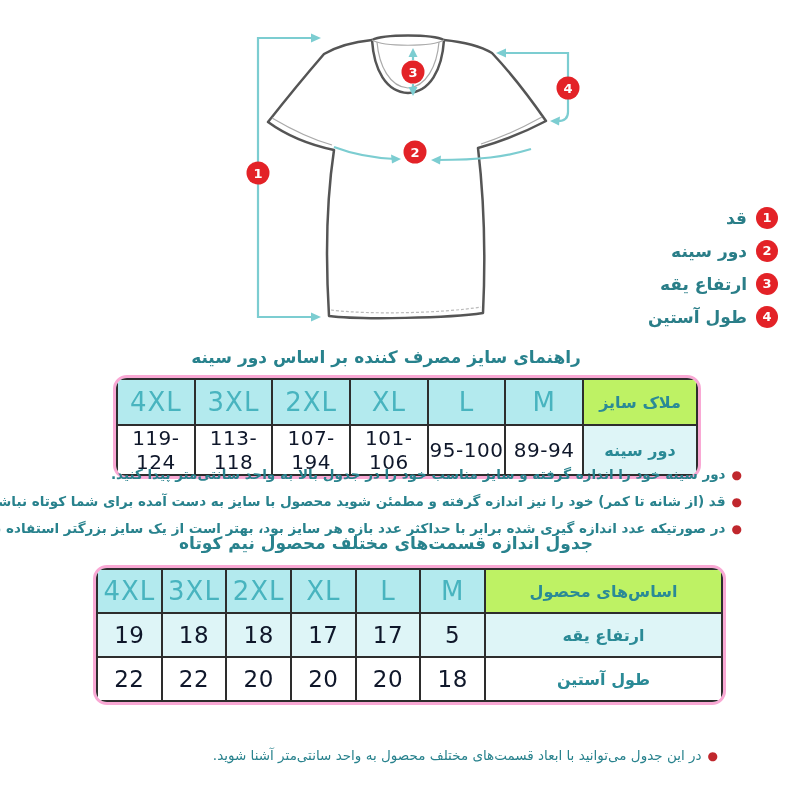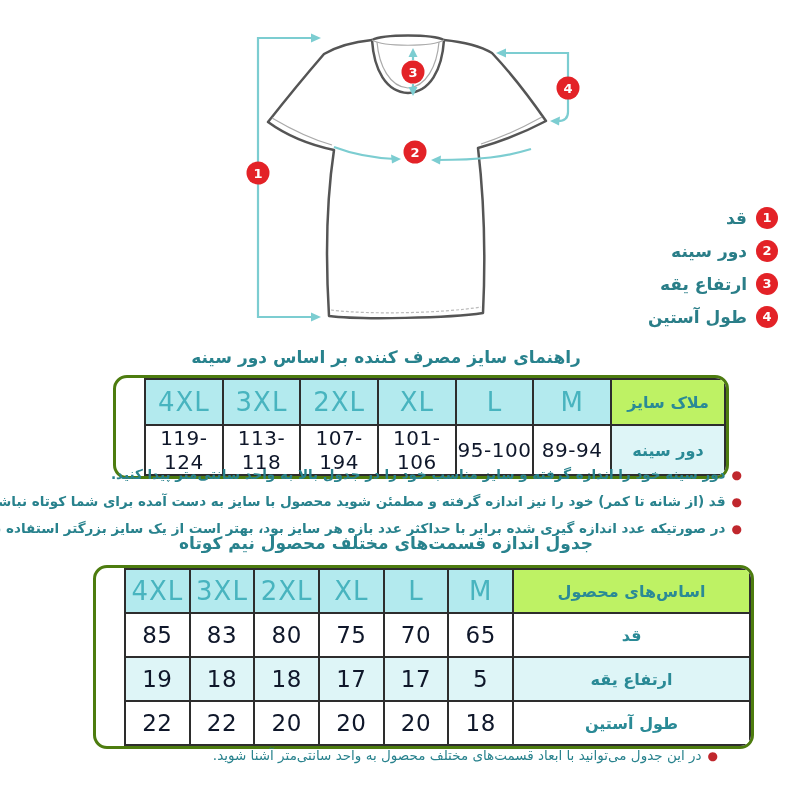--- a/index.html
+++ b/index.html
@@ -13,21 +13,21 @@
   .legend-label{font-size:17px;font-weight:bold;color:#2a7e88;white-space:nowrap;}
   .legend-num{width:22px;height:22px;border-radius:50%;background:#e32227;color:#fff;
               font-size:13px;font-weight:bold;line-height:22px;text-align:center;flex:0 0 22px;}
 
   
   .title{position:absolute;left:0;width:772px;text-align:center;font-size:17px;font-weight:bold;color:#28828d;}
   .t1{top:347px;}
   .t2{top:533px;}
 
   
-  .tblwrap{position:absolute;border:3px solid #4d7c0f;border-radius:14px;overflow:hidden;background:#fff;padding-left:28px;}
+  .tblwrap{position:absolute;border:3px solid #f9a8d4;border-radius:14px;overflow:hidden;background:#fff;}
   .tbl1{left:113px;top:375px;width:582px;}
   .tbl2{left:93px;top:565px;width:627px;}
   table{border-collapse:collapse;width:100%;table-layout:fixed;}
   td,th{border:2px solid #2d2d2d;text-align:center;vertical-align:middle;padding:0;}
   .size-h{background:#b3eaee;color:#48b4bf;font-size:26px;font-weight:400;letter-spacing:1px;height:44px;}
   .crit-h{background:#bef264;color:#2a8a96;font-size:16px;font-weight:bold;direction:rtl;}
   .val{background:#fff;color:#0f172a;font-size:20px;height:38px;letter-spacing:0.5px;}
   .rowlab{background:#def5f7;color:#2a8a96;font-size:16px;font-weight:bold;direction:rtl;}
   .tbl2 .size-h{height:42px;}
   .tbl2 .val{font-size:23px;height:42px;}
@@ -178,29 +178,20 @@
       <tbody>
           <tr>
         <th class="size-h">4XL</th>
         <th class="size-h">3XL</th>
         <th class="size-h">2XL</th>
         <th class="size-h">XL</th>
         <th class="size-h">L</th>
         <th class="size-h">M</th>
         <th class="crit-h w-lab2">اساس‌های محصول</th>
       </tr>
-      <tr class="plain">
-        <td class="val">85</td>
-        <td class="val">83</td>
-        <td class="val">80</td>
-        <td class="val">75</td>
-        <td class="val">70</td>
-        <td class="val">65</td>
-        <td class="rowlab w-lab2">قد</td>
-      </tr>
       <tr class="alt">
         <td class="val">19</td>
         <td class="val">18</td>
         <td class="val">18</td>
         <td class="val">17</td>
         <td class="val">17</td>
         <td class="val">5</td>
         <td class="rowlab w-lab2">ارتفاع یقه</td>
       </tr>
       <tr class="plain">

